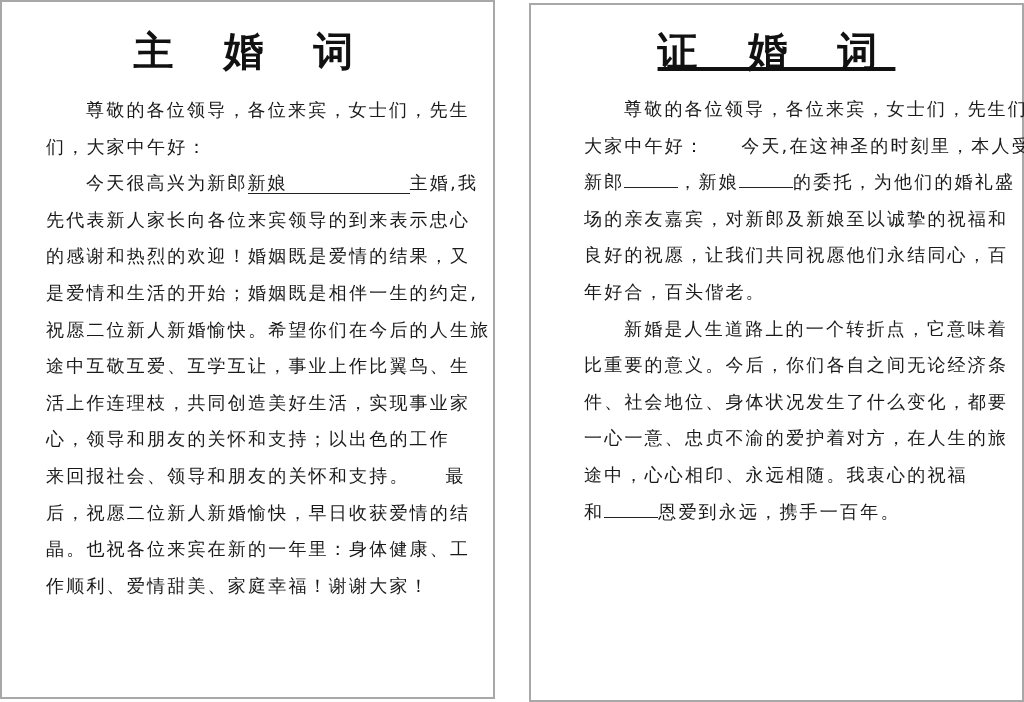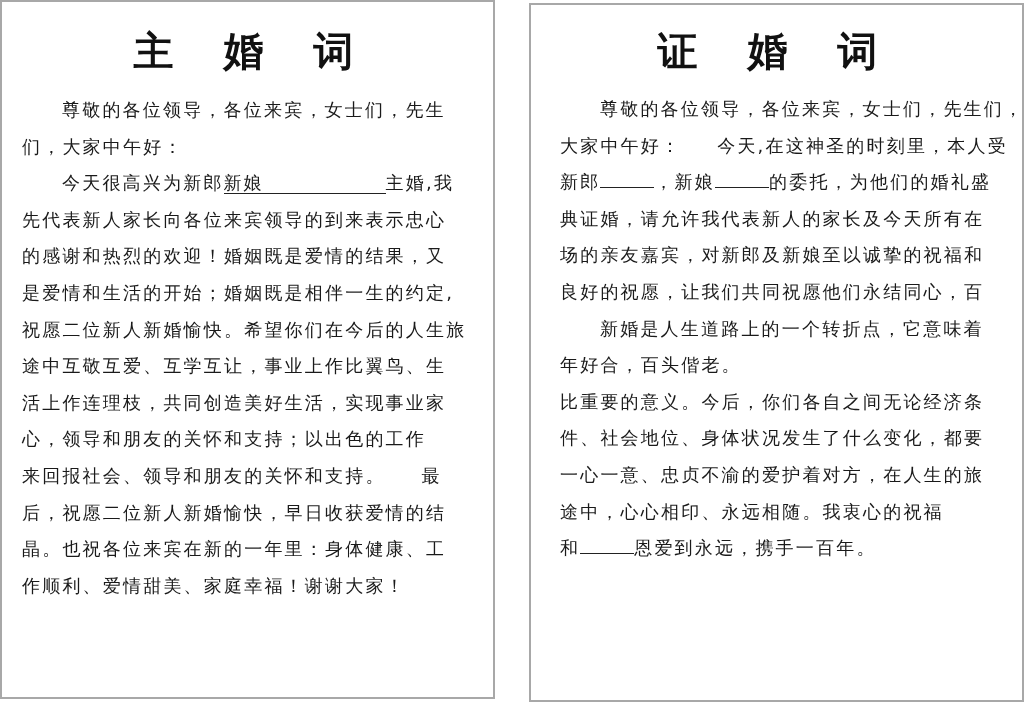--- a/index.html
+++ b/index.html
@@ -39,27 +39,28 @@
     left: 0;
     right: 0;
     text-align: center;
     font-weight: bold;
     font-size: 40px;
     letter-spacing: 18px;
     line-height: 48px;
     color: #111;
   }
   #panel-left .title { top: 25px; padding-left: 10px; }
-  #panel-right .title { top: 22px; padding-left: 0; }
+  #panel-right .title { top: 22px; padding-left: 0; text-decoration: underline; }
   .body-text {
     position: absolute;
     font-size: 18px;
     line-height: 36.6px;
     letter-spacing: 2.2px;
     color: #1a1a1a;
+    margin-left: 24px;
   }
   #panel-left .body-text {
     left: 20px;
     top: 90px;
     width: 458px;
   }
   #panel-right .body-text {
     left: 29px;
     top: 86px;
     width: 436px;
@@ -104,24 +105,23 @@
     <div class="line">作顺利、爱情甜美、家庭幸福！谢谢大家！</div>
   </div>
 </div>
 
 <div class="panel" id="panel-right">
   <div class="title">证 婚 词</div>
   <div class="body-text">
     <div class="line indent">尊敬的各位领导，各位来宾，女士们，先生们，</div>
     <div class="line"><span>大家中午好：</span><span class="gap"></span><span>今天,在这神圣的时刻里，本人受</span></div>
     <div class="line"><span>新郎</span><span class="blank blank-short"></span><span>，新娘</span><span class="blank blank-short"></span><span>的委托，为他们的婚礼盛</span></div>
-    <div class="line">典证婚，请允许我代表新人的家长及今天所有在</div>
     <div class="line">场的亲友嘉宾，对新郎及新娘至以诚挚的祝福和</div>
     <div class="line">良好的祝愿，让我们共同祝愿他们永结同心，百</div>
+    <div class="line">年好合，百头偕老。</div>
     <div class="line indent">新婚是人生道路上的一个转折点，它意味着</div>
-    <div class="line">年好合，百头偕老。</div>
     <div class="line">比重要的意义。今后，你们各自之间无论经济条</div>
     <div class="line">件、社会地位、身体状况发生了什么变化，都要</div>
     <div class="line">一心一意、忠贞不渝的爱护着对方，在人生的旅</div>
     <div class="line">途中，心心相印、永远相随。我衷心的祝福</div>
     <div class="line"><span>和</span><span class="blank blank-short"></span><span>恩爱到永远，携手一百年。</span></div>
   </div>
 </div>
 
 </body></html>

